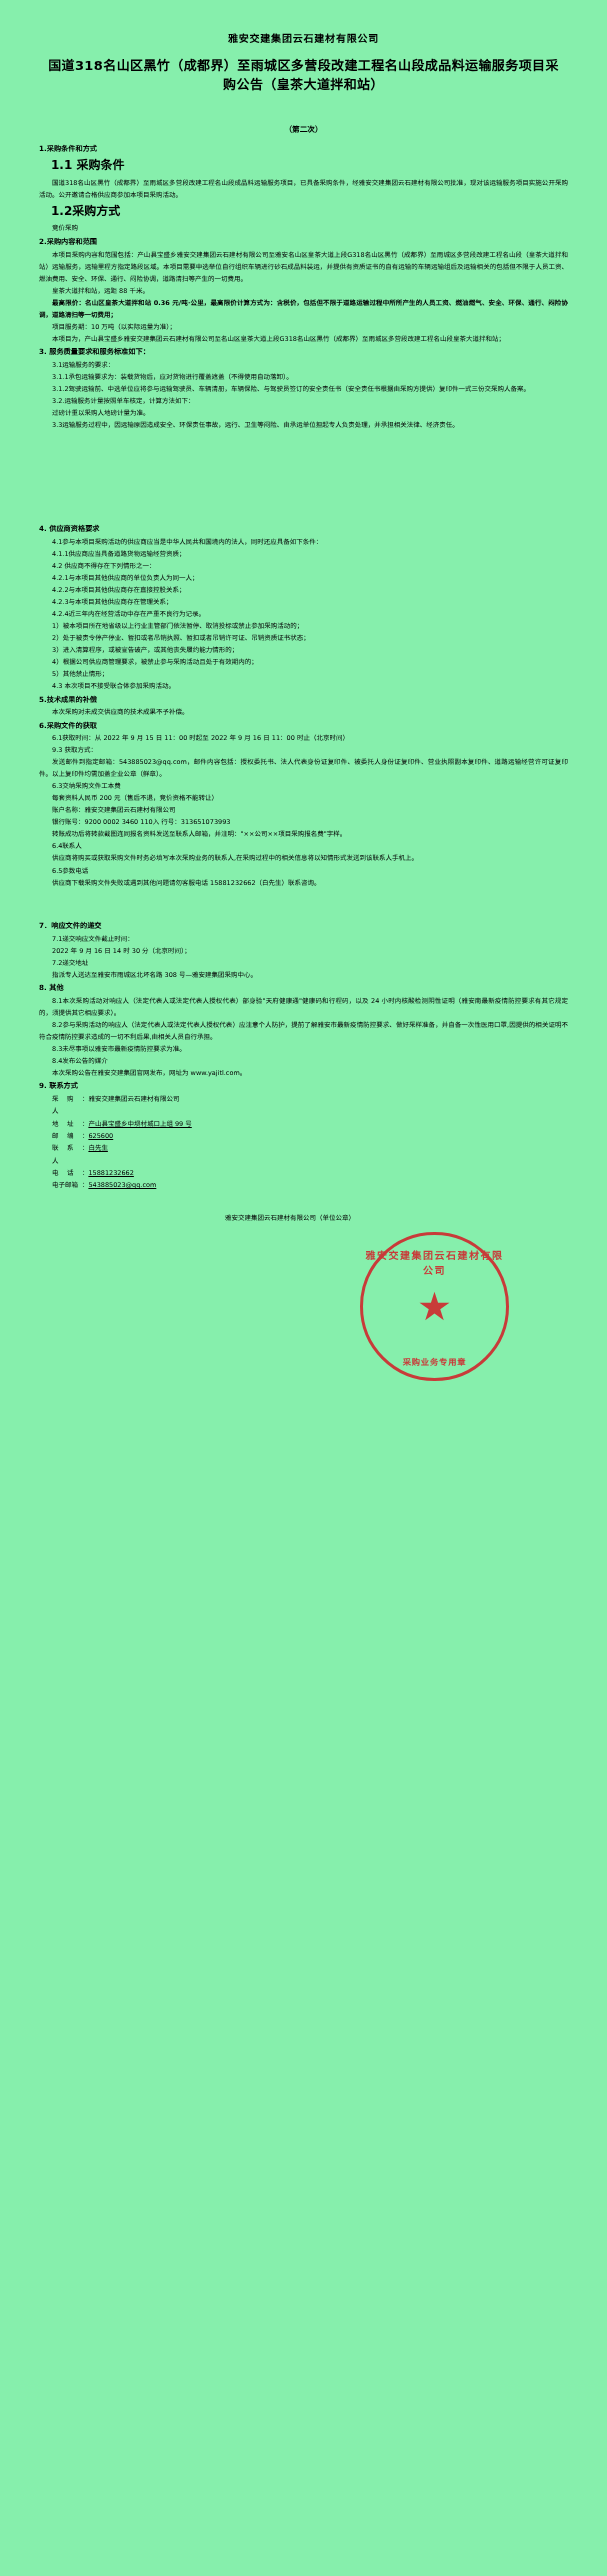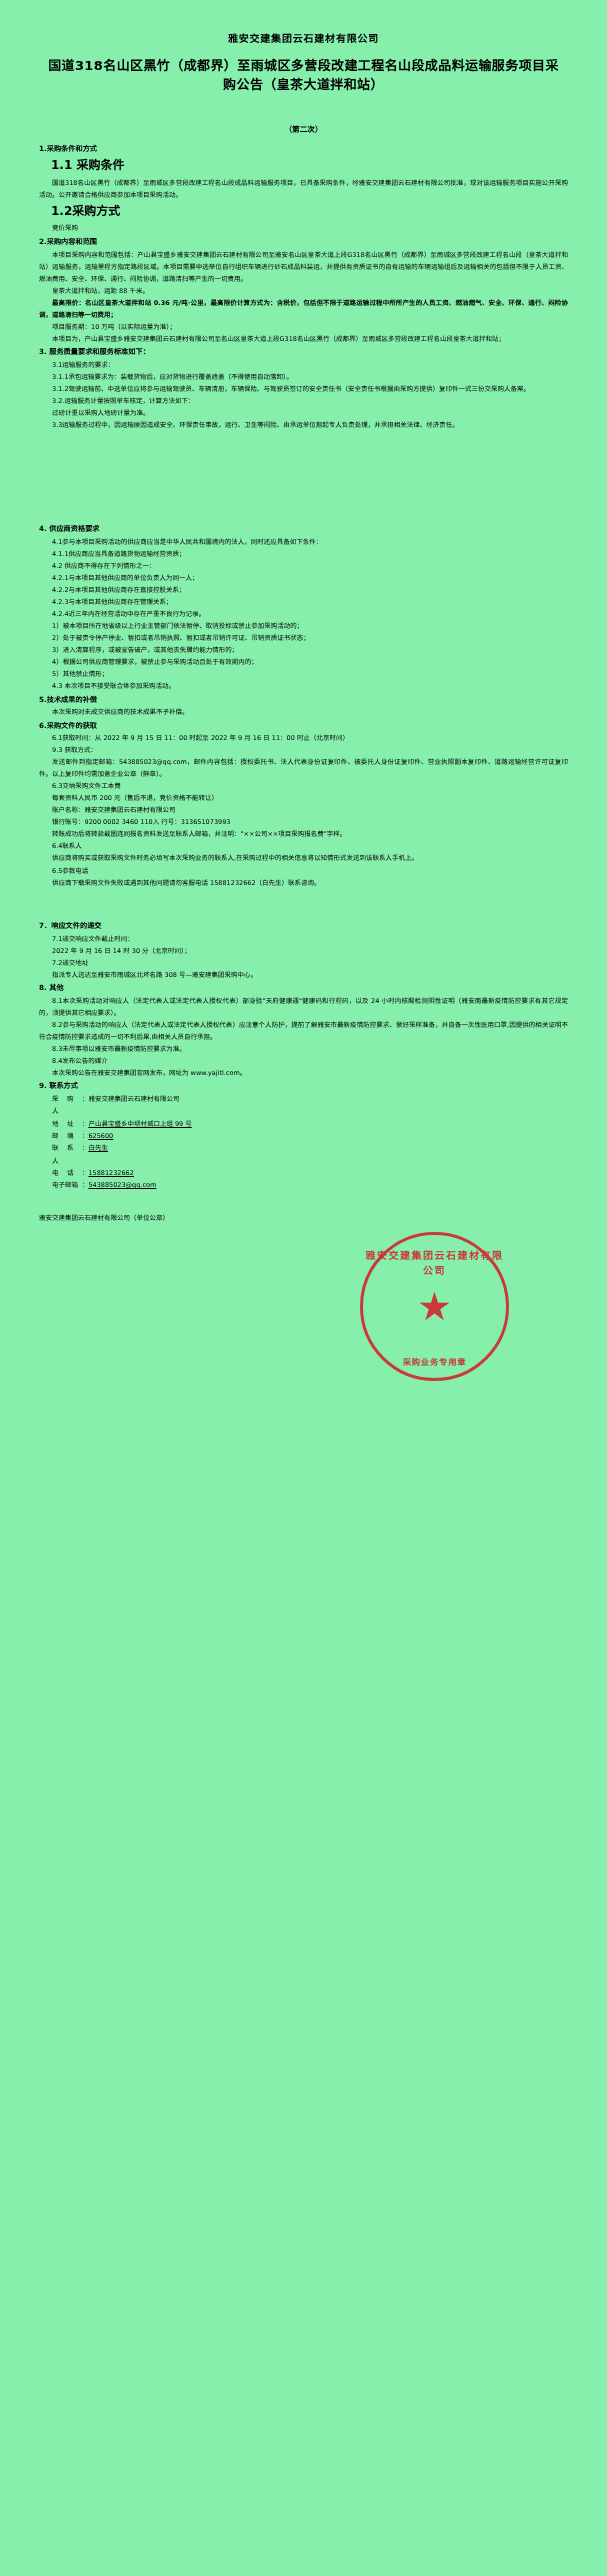--- a/index.html
+++ b/index.html
@@ -87,21 +87,21 @@
   }
   .contact-key.nosp {
     letter-spacing: 0;
   }
   .sign-wrap {
     position: relative;
     margin-top: 20px;
     height: 175px;
   }
   .sign-text {
-    text-align: left;
+    text-align: center;
     font-size: 6.5px;
     line-height: 1.9;
     padding-right: 27px;
   }
   .seal {
     position: absolute;
     right: 59px;
     top: 20px;
     width: 143px;
     height: 143px;

